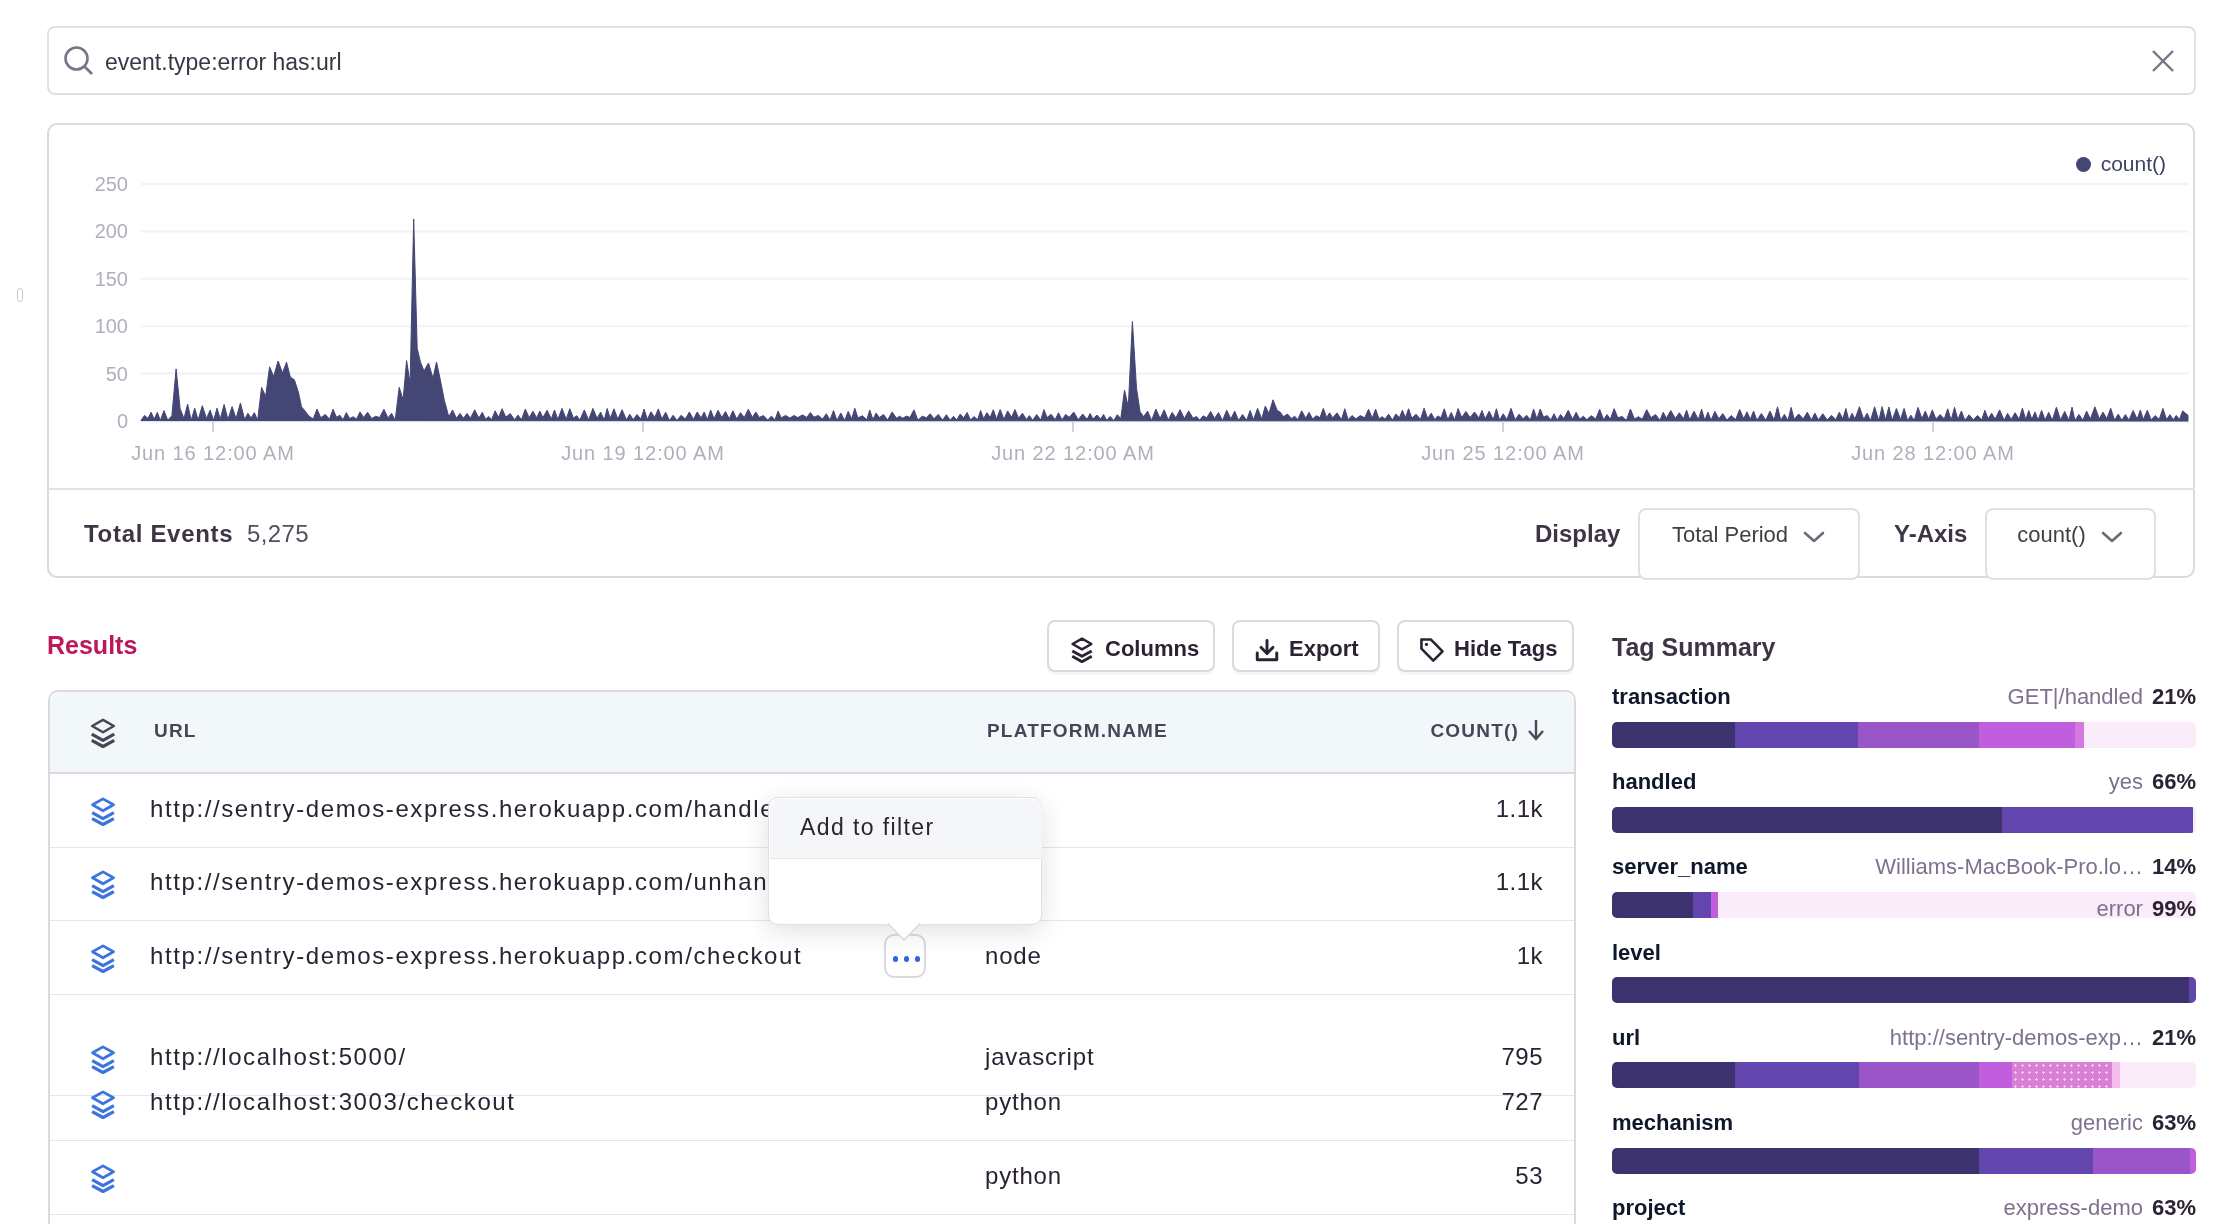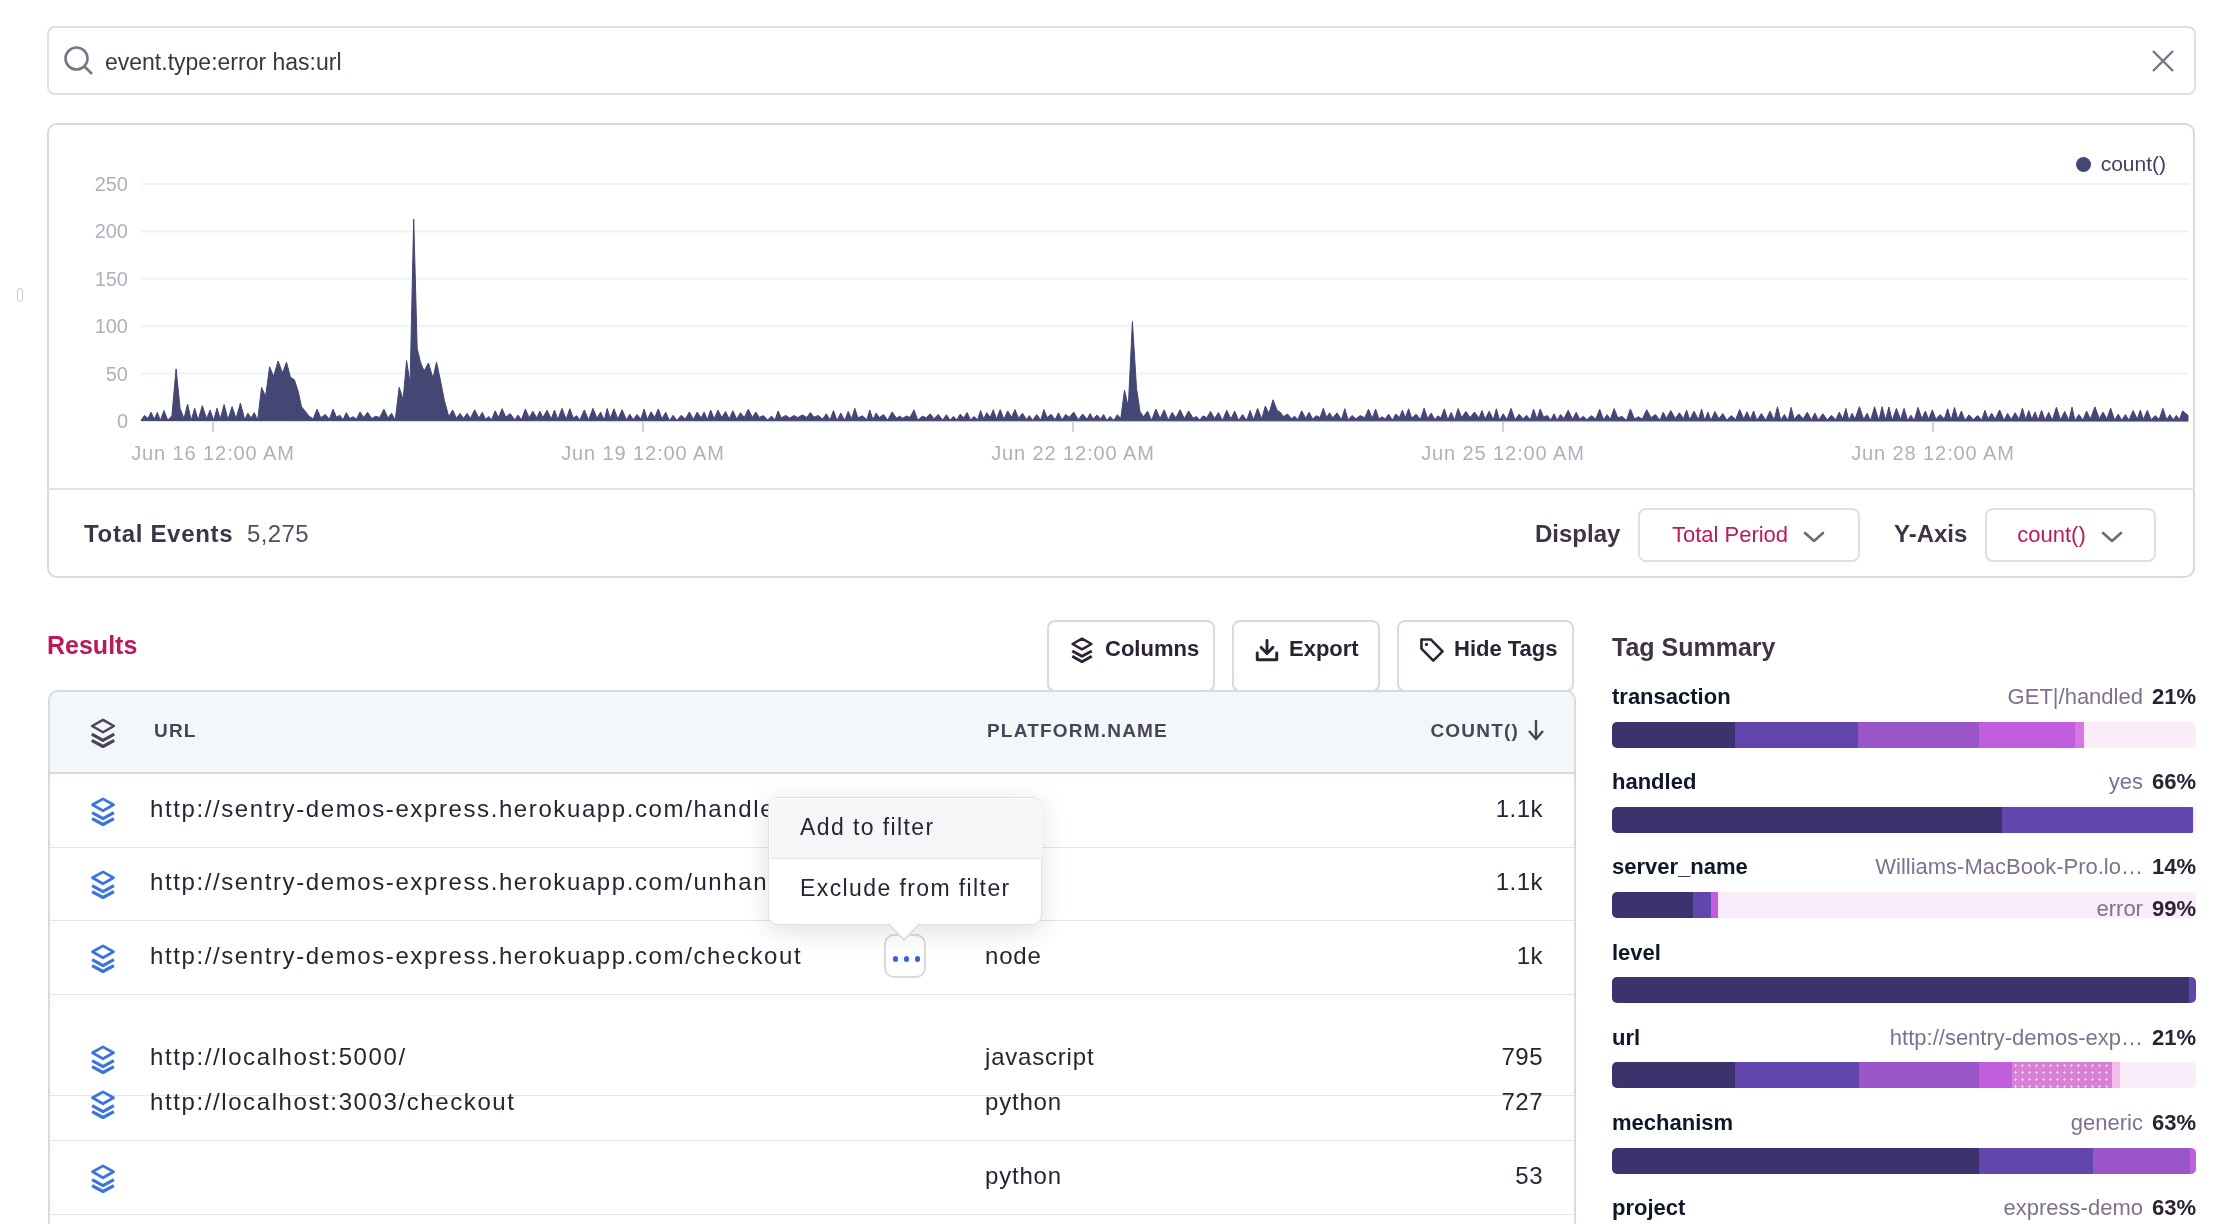--- a/index.html
+++ b/index.html
@@ -14,26 +14,26 @@
 #chartpanel { left:47px; top:123px; width:2148px; height:455px; background:#fff;
   border:2px solid #DCD7E1; border-radius:10px; }
 #legend { right:68px; top:152px; font-size:21px; color:#3E4265; }
 #legend .dot { display:inline-block; width:15px; height:15px; border-radius:50%;
   background:#444674; margin-right:10px; vertical-align:-1px; }
 #chartfooter { left:47px; top:488px; width:2148px; height:88px;
   border-top:2px solid #E4E0E8; }
 .telabel { left:84px; top:520px; font-size:24px; font-weight:bold; letter-spacing:0.7px; color:#3E3446;text-align:center; }
 .tevalue { left:247px; top:520px; font-size:24px; letter-spacing:0.4px; color:#554D5F; }
 .ddlabel { font-size:24px; font-weight:bold; color:#3E3446; top:520px; }
-.ddbtn { position:absolute; top:508px; height:54px; background:#fff;
-  border:2px solid #E2DEE6; border-radius:8px; font-size:22px; color:#be185d;
+.ddbtn { position:absolute; top:508px; height:72px; background:#fff;
+  border:2px solid #E2DEE6; border-radius:8px; font-size:22px; color:#404040;
   text-align:center; line-height:50px; }
 
 #results { left:47px; top:631px; font-size:25px; font-weight:bold; color:#be185d; }
-.btn { position:absolute; top:620px; height:72px; background:#fff;
+.btn { position:absolute; top:620px; height:52px; background:#fff;
   border:2px solid #DCD7E1; border-radius:8px; box-shadow:0 3px 0 rgba(45,0,85,0.04);
   font-size:22px; font-weight:bold; color:#2B2233; }
 .btn .ic { position:absolute; left:20px; top:15px; }
 .btn .tx { position:absolute; top:14px; }
 
 #tbl { left:48px; top:690px; width:1528px; height:534px; background:#fff;
   border:2px solid #DCD7E1; border-radius:10px 10px 0 0; border-bottom:none; }
 #thead { position:absolute; left:0; top:0; width:100%; height:82px; background:#F2F7F9;
   border-bottom:2px solid #DCD7E1; border-radius:9px 9px 0 0; }
 .hcell { position:absolute; top:28px; font-size:19px; font-weight:bold; color:#4A4458;
@@ -234,23 +234,20 @@
       </svg>
       <span class="plat">python</span>
       <span class="cnt">53</span>
     </div>
 
 </div>
 
 <div id="dropdown" class="abs">
   <div id="dd1">
       <span>Add to filter</span>
-    </div>
-  <div id="dd2">
-      <span>Exclude from filter</span>
     </div>
 </div>
 <svg id="caret" class="abs" width="34" height="21" viewBox="0 0 34 21">
   <path d="M0 0 L34 0 L34 2 L17 19 L0 2 Z" fill="#fff"></path>
   <path d="M1 1.6 L17 18 L33 1.6" fill="none" stroke="#DDD8E1" stroke-width="1.6"></path>
 </svg>
 <div id="dotsbtn" class="abs">
     <i style="left:6.5px;"></i>
     <i style="left:17.5px;"></i>
     <i style="left:28.5px;"></i>

